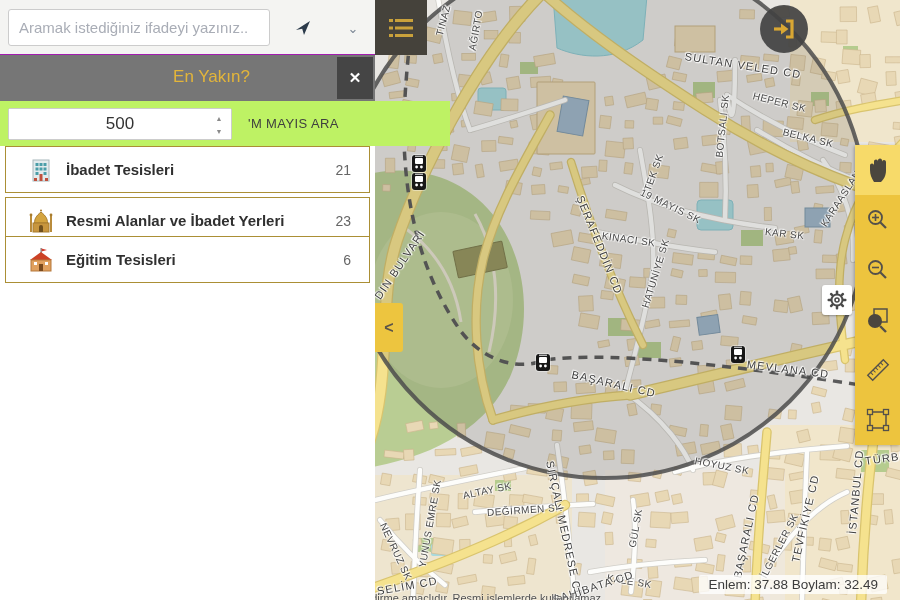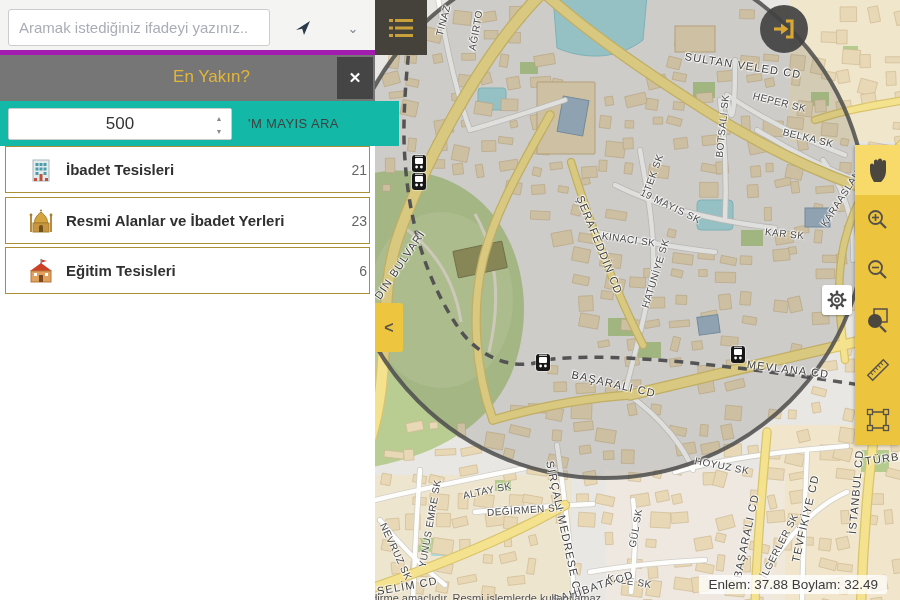--- a/index.html
+++ b/index.html
@@ -13,46 +13,46 @@
      transform-origin:0 50%; text-shadow:0 0 2px #fff,0 0 2px #fff,1px 1px 1px #fff,-1px -1px 1px #fff; }
   .street-label.big { font-size:11px; letter-spacing:1.2px; color:#3f3f3f; }
   .tram-stop { position:absolute; width:14px; height:17px; background:#171717; border-radius:3px; box-shadow:0 0 0 1px rgba(255,255,255,.4); }
   #attribution { position:absolute; left:-38px; bottom:-4px; font-size:11px; color:#4f4f4f; white-space:nowrap;
      text-shadow:0 0 2px #fff; }
   #coord-box { position:absolute; right:13px; bottom:6px; background:rgba(255,255,255,.78); color:#3c3c3c;
      font-size:13.5px; padding:2px 9px; border-radius:2px; }
 
   
   #sidebar { position:absolute; left:0; top:0; width:375px; height:600px; background:#fff; z-index:5; }
-  #topbar { position:absolute; left:0; top:0; width:375px; height:55px; background:#f4f4f2; border-bottom:5px solid #a21caf; }
+  #topbar { position:absolute; left:0; top:0; width:375px; height:55px; background:#f4f4f2; border-bottom:1px solid #a21caf; }
   #search-input { position:absolute; left:8px; top:9px; width:262px; height:37px; border:1px solid #ccc; border-radius:3px;
      font-size:15px; padding:0 10px; color:#444; font-family:"Liberation Sans",sans-serif; background:#fff; }
   #search-input::placeholder { color:#a9adb6; }
   .topbar-btn { position:absolute; top:14px; width:30px; height:28px; background:none; border:none; cursor:pointer; display:flex; align-items:center; justify-content:center; }
   #locate-btn { left:288px; } #search-dd-btn { left:338px; color:#7a8694; font-size:13px; }
   #menu-btn { position:absolute; left:375px; top:0; width:52px; height:55px; background:#45423b; border:none; cursor:pointer;
      display:flex; align-items:center; justify-content:center; z-index:6; }
 
   #panel-header { position:absolute; left:0; top:55px; width:375px; height:46px; background:#767676; }
   #panel-title { position:absolute; width:100%; text-align:center; top:12px; font-size:17px; color:#e3b53a;margin-left:24px; }
   #panel-close { position:absolute; right:2px; top:2px; width:36px; height:42px; background:#454545; color:#fff; border:none;
      font-size:15px; font-weight:bold; cursor:pointer; }
 
-  #radius-row { position:absolute; left:0; top:101px; width:399px; height:45px; background:#14b8a6; }
+  #radius-row { position:absolute; left:0; top:101px; width:450px; height:45px; background:#bef264; }
   #radius-input-wrap { position:absolute; left:8px; top:7px; width:224px; height:32px; border:1px solid #ccc; border-radius:2px; background:#fff; }
   #radius-input { width:100%; height:100%; border:none; text-align:center; font-size:17px; color:#333; font-family:"Liberation Sans",sans-serif; }
   #radius-spinner { position:absolute; right:6px; top:5px; width:12px; height:22px; display:flex; flex-direction:column; justify-content:space-between; cursor:pointer; }
   #radius-spinner span { font-size:7px; color:#8a8a8a; line-height:9px; text-align:center; }
   #radius-label { position:absolute; left:248px; top:15px; font-size:13px; color:#3f3f3f; letter-spacing:.4px; }
 
   .cat-card { position:absolute; left:5px; width:365px; height:47px; background:#fff; border:1px solid #ab8f35; cursor:pointer;
      display:flex; align-items:center; }
   .cat-icon { width:26px; height:26px; margin-left:22px; flex:none; }
   .cat-label { margin-left:12px; font-size:15px; font-weight:bold; color:#303030; }
-  .cat-count { margin-left:auto; margin-right:2px; font-size:14px; color:#666; }
+  .cat-count { margin-left:auto; margin-right:18px; font-size:14px; color:#666; }
 
   #collapse-tab { position:absolute; left:375px; top:303px; width:28px; height:49px; background:#edc53f; border:none;
      border-radius:0 3px 3px 0; color:#5b544a; font-size:16px; font-weight:bold; cursor:pointer; z-index:6; }
 
   
   #toolbar { position:absolute; right:0; top:145px; width:45px; height:300px; z-index:6; box-shadow:-1px 1px 3px rgba(0,0,0,.25); }
   .tool-btn { width:45px; height:50px; background:#edc43e; border:none; cursor:pointer; display:flex; align-items:center; justify-content:center; }
   .tool-btn.active { background:#f7da69; }
   #gear-btn { position:absolute; right:48px; top:285px; width:30px; height:30px; background:#fff; border:none; border-radius:3px;
      cursor:pointer; display:flex; align-items:center; justify-content:center; box-shadow:0 1px 2px rgba(0,0,0,.3); z-index:6; }
@@ -673,21 +673,21 @@
           <circle cx="23" cy="7" r="1.4" fill="#a87c2e"></circle>
         <path d="M13 4 C8 8 6.5 11 6.5 15 L19.5 15 C19.5 11 18 8 13 4 Z" fill="#d4a43f" stroke="#a87c2e"></path>
         <rect x="5" y="15" width="16" height="9" fill="#c8963e" stroke="#a87c2e"></rect>
         <path d="M11 24 L11 19 a2 2 0 0 1 4 0 L15 24 Z" fill="#6e4f1e"></path>
         <circle cx="13" cy="2.6" r="1" fill="#a87c2e"></circle>
       </svg>
       <span class="cat-label">Resmi Alanlar ve İbadet Yerleri</span>
       <span class="cat-count">23</span>
     </div>
 
-    <div class="cat-card" style="top:247px">
+    <div class="cat-card" style="top:236px">
       <svg class="cat-icon" viewBox="0 0 26 26">
         <rect x="12.6" y="1" width="1" height="7" fill="#555"></rect>
           <polygon points="13.6,1.5 19,3 13.6,4.5" fill="#d23b2c"></polygon>
         <polygon points="2,13 13,5 24,13" fill="#cc4125"></polygon>
         <rect x="3" y="13" width="20" height="11" fill="#e0a05e" stroke="#b5793c"></rect>
         <rect x="6" y="15" width="3" height="3" fill="#fff"></rect>
           <rect x="17" y="15" width="3" height="3" fill="#fff"></rect>
         <rect x="11" y="17" width="4" height="7" fill="#7a4a1e"></rect>
       </svg>
       <span class="cat-label">Eğitim Tesisleri</span>

